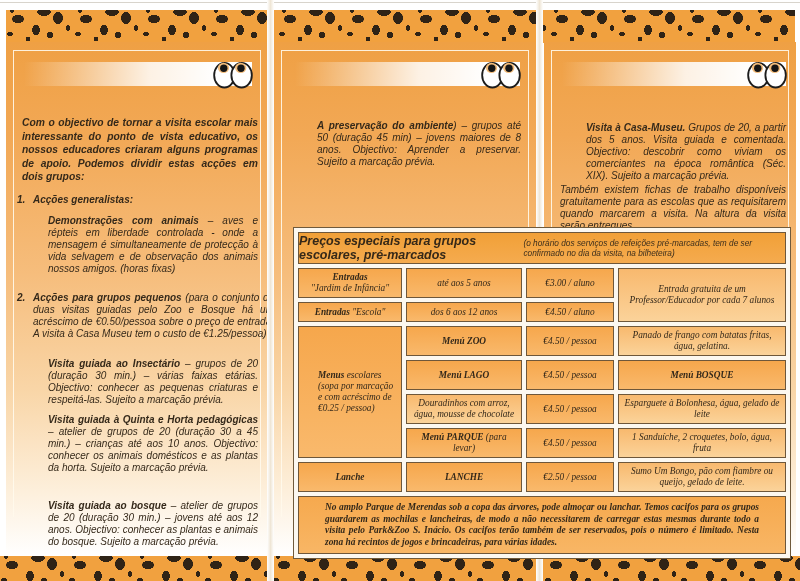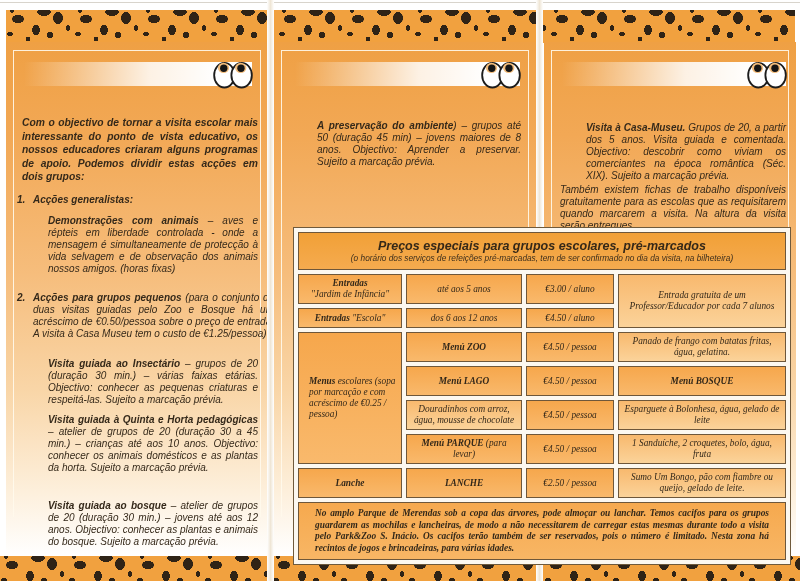--- a/index.html
+++ b/index.html
@@ -52,49 +52,49 @@
   .b{font-weight:bold;}
   .intro{font-weight:bold;font-size:10.3px;line-height:13.5px;}
   .hang{padding-left:16px;}
   .hang .num{position:absolute;left:0;top:0;font-weight:bold;}
   
   .ptable{
     position:absolute;left:293px;top:227px;width:498px;z-index:3;
     background:#fcf8f0;border:1px solid #6f5a3c;padding:4px;box-sizing:border-box;
   }
   .ptable-header{
-    height:38px;border:1px solid #6e573a;box-sizing:border-box;
+    height:32px;border:1px solid #6e573a;box-sizing:border-box;
     background:linear-gradient(180deg,#f1a037,#f5ab4f);
-    display:flex;flex-direction:column;align-items:center;justify-content:center;
+    display:flex;flex-direction:row;align-items:center;justify-content:center;
   }
   .ptable-title{font-style:italic;font-weight:bold;font-size:12.5px;line-height:14px;color:#352818;}
   .ptable-subtitle{font-style:italic;font-size:8.3px;line-height:10px;color:#3c2e1c;}
   .pgrid{
     display:grid;margin-top:4px;gap:4px;
     grid-template-columns:104px 116px 88px 1fr;
     grid-template-rows:30px 20px 30px 30px 30px 30px 30px auto;
     font-family:Liberation Serif, serif;
   }
   .cell{
     border:1px solid #6e573a;box-sizing:border-box;
     background:linear-gradient(180deg,#f6a74c 0%,#f9b96c 100%);
     display:flex;flex-direction:column;align-items:center;justify-content:center;
     text-align:center;font-style:italic;font-size:9.3px;line-height:11px;color:#33281a;
     padding:2px 5px;
   }
   .cell.c4{background:linear-gradient(180deg,#f8b96e 0%,#fbd39a 100%);}
-  .cell.left{align-items:flex-start;text-align:left;padding-left:10px;}
+  .cell.left{align-items:flex-start;text-align:left;padding-left:19px;}
   .cell .bold{font-weight:bold;}
   .span2r{grid-row:span 2;}
   .span4r{grid-row:span 4;}
   .note-cell{
     grid-column:1 / -1;border:1px solid #6e573a;box-sizing:border-box;
     background:linear-gradient(180deg,#f6a94e,#f8b665);
     font-style:italic;font-weight:bold;font-size:9.4px;line-height:11.6px;color:#33281a;
-    text-align:justify;padding:5px 16px;
+    text-align:justify;padding:5px 26px;
   }
 </style>
 </head>
 <body>
 
 <div class="page">
   <div class="top-hairline"></div>
 
   <div class="leopard band-top"></div>
   <div class="leopard band-bottom"></div>

